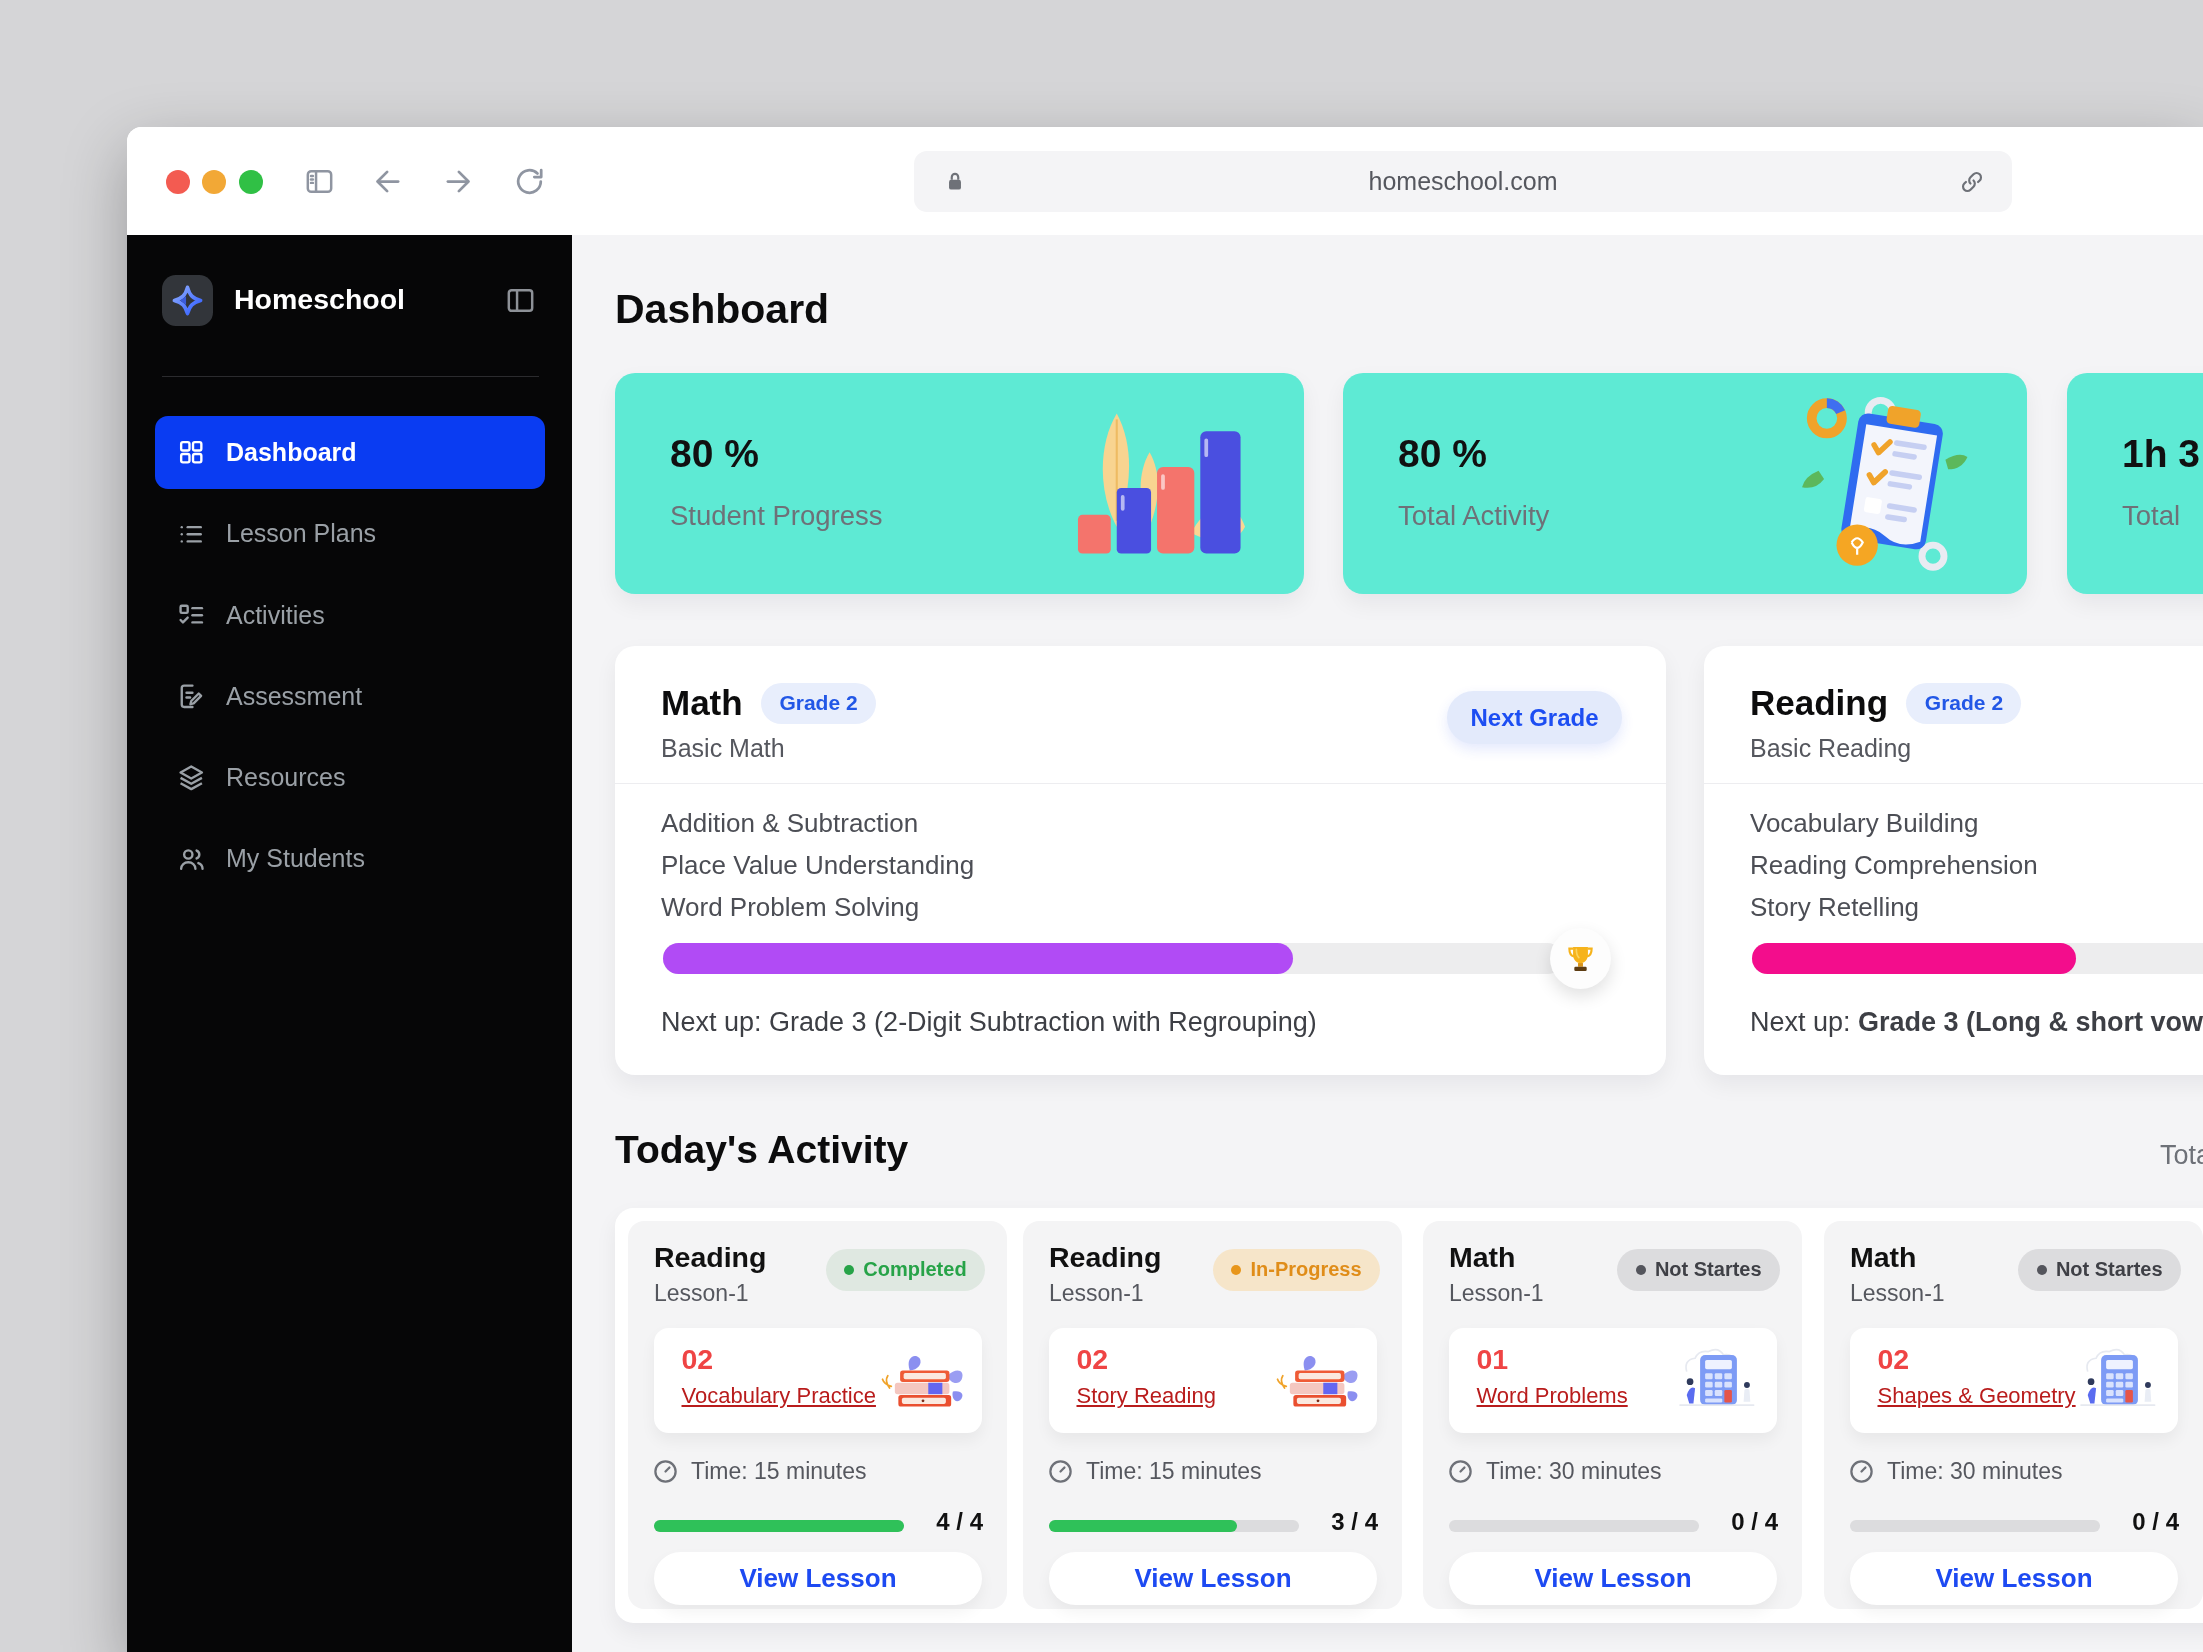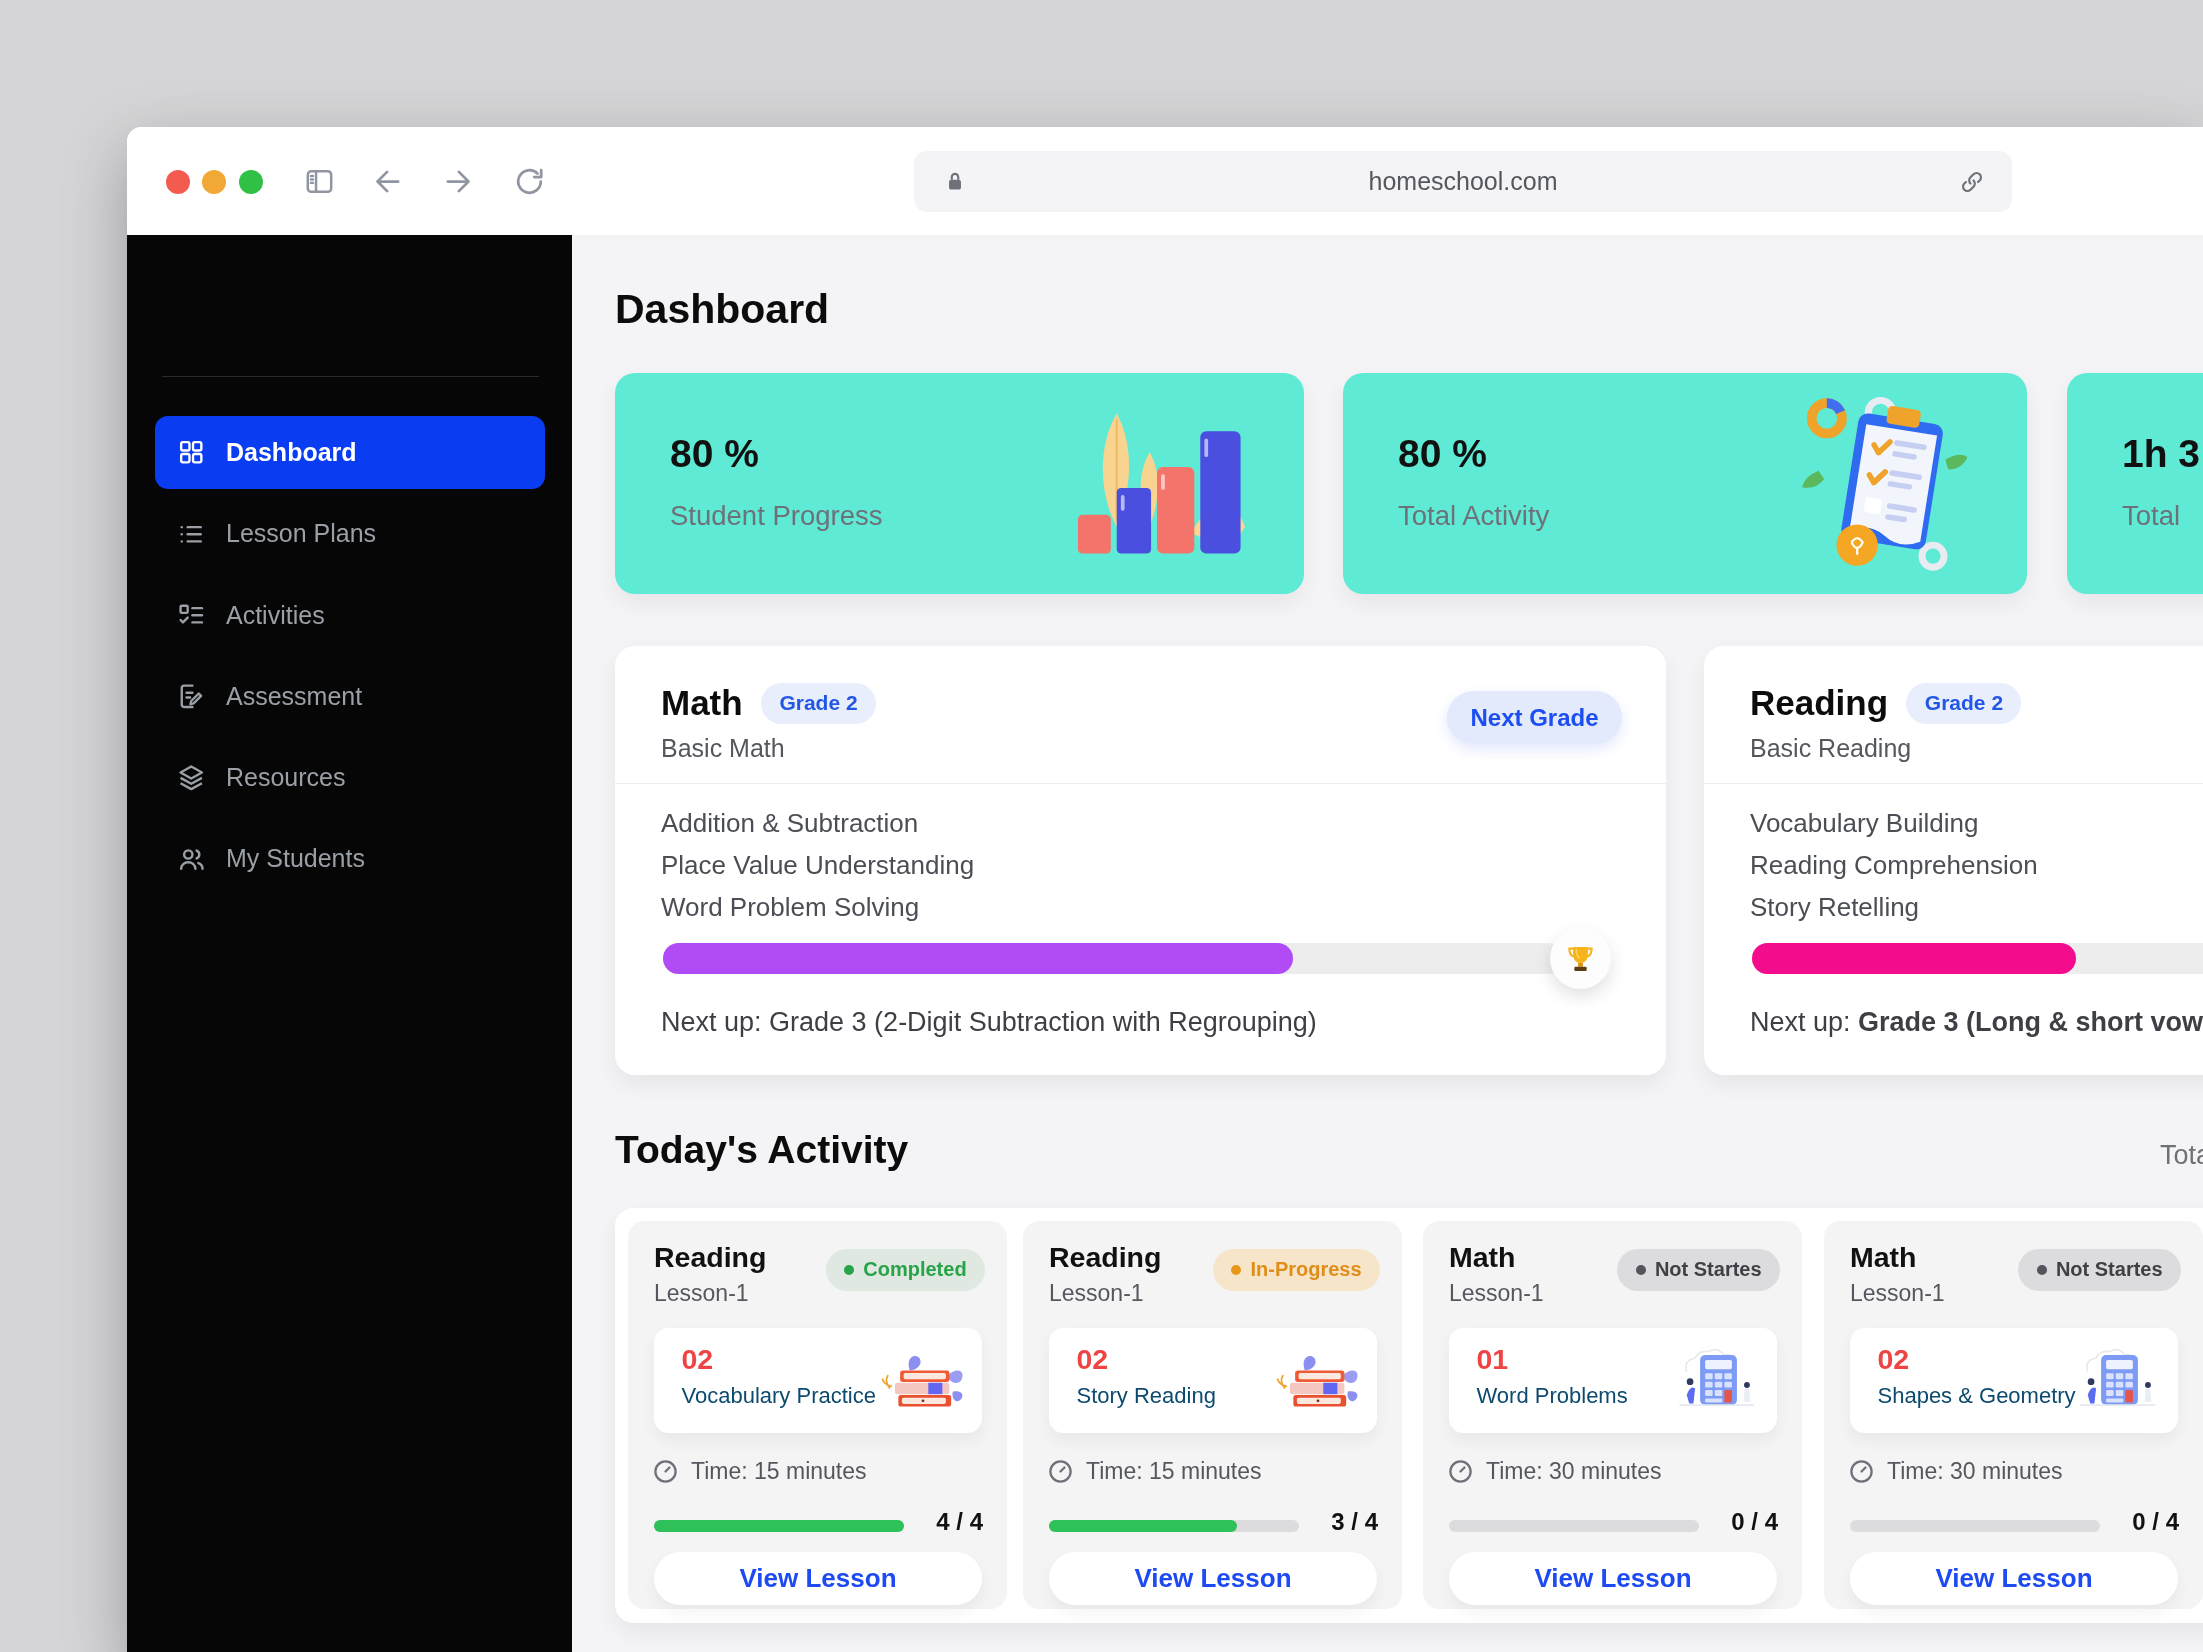--- a/index.html
+++ b/index.html
@@ -90,21 +90,21 @@
   .act-lesson { position:absolute; left:26px; top:59px; font-size:23px; color:#55575e; }
   .status-pill { position:absolute; right:22px; top:27.5px; height:42px; border-radius:21px;
                  display:flex; align-items:center; padding:0 18.4px; font-size:20px; font-weight:bold; }
   .status-dot { width:10px; height:10px; border-radius:50%; margin-right:9.2px; }
   .status-pill.completed { background:#dfe8e1; color:#27a348; } .status-pill.completed .status-dot{ background:#27a348; }
   .status-pill.in-progress { background:#f6e5c9; color:#e08d19; } .status-pill.in-progress .status-dot{ background:#e8961b; }
   .status-pill.not-started { background:#dcdcde; color:#3f4046; } .status-pill.not-started .status-dot{ background:#54555c; }
   .act-inner { position:absolute; left:26px; top:107px; width:328px; height:105px; background:#fff;
                border-radius:14.7px; box-shadow:0 7.3px 14.7px rgba(0,0,0,.05); }
   .act-num { position:absolute; left:27.5px; top:14.7px; font-size:28.5px; font-weight:bold; color:#ef4444; }
-  .act-topic { position:absolute; left:27.5px; top:55px; font-size:22px; color:#0c4a6e; white-space:nowrap; }
+  .act-topic { position:absolute; left:27.5px; top:55px; font-size:22px; color:#b91c1c; white-space:nowrap;text-decoration:underline; }
   .act-illus { position:absolute; right:14.7px; top:16.5px; }
   .time-row { position:absolute; left:24px; top:237px; display:flex; align-items:center; color:#55575e; }
   .time-row svg { width:27px; height:27px; color:#6e7178; }
   .time-text { margin-left:12px; font-size:23px; }
   .act-track { position:absolute; left:26px; top:299px; width:250px; height:12px; border-radius:6.4px; background:#dcdcde; }
   .act-fill { position:absolute; left:0; top:0; height:12px; border-radius:6.4px; background:#2fc159; }
   .act-frac { position:absolute; right:24px; top:287px; font-size:24px; font-weight:bold; color:#111; }
   .view-btn { position:absolute; left:26px; top:331px; width:328px; height:53px; background:#fff;
               border:none; border-radius:27px; color:#1d4af2; font-size:26px; font-weight:bold;
               box-shadow:0 7.3px 14.7px rgba(0,0,0,.05); cursor:pointer;
@@ -168,20 +168,35 @@
       <span class="url-ic" style="margin-right:27.5px">
         <svg viewBox="0 0 24 24" fill="none" stroke="currentColor" stroke-width="2" stroke-linecap="round" stroke-linejoin="round">
           <path d="M10.6 13.4a4 4 0 0 1 0-5.7l2.8-2.8a4 4 0 0 1 5.7 5.7l-1.5 1.5"></path>
           <path d="M13.4 10.6a4 4 0 0 1 0 5.7l-2.8 2.8a4 4 0 0 1-5.7-5.7l1.5-1.5"></path>
           </svg>
       </span>
     </div>
   </div>
 
   <div class="sidebar">
+    <div class="logo-row">
+      <div class="logo-tile">
+        <svg viewBox="0 0 48 48">
+          <path d="M24 6 C27 17 31 21 42 24 C31 27 27 31 24 42 C21 31 17 27 6 24 C17 21 21 17 24 6 Z" fill="none" stroke="url(#lg-spark)" stroke-width="5" stroke-linejoin="round"></path>
+          <path d="M14 24 L22 18 L22 30 Z" fill="#3b5bdb"></path>
+        </svg>
+      </div>
+      <div class="app-name">Homeschool</div>
+      <div class="panel-ic">
+        <svg viewBox="0 0 24 24" fill="none" stroke="currentColor" stroke-width="1.8">
+          <rect x="3.5" y="4.5" width="17" height="15" rx="2"></rect>
+            <line x1="9.5" y1="4.5" x2="9.5" y2="19.5"></line>
+        </svg>
+      </div>
+    </div>
     <div class="side-div"></div>
 
     <div class="nav">
       <div class="nav-item active">
         <span class="nav-ic">
           <svg viewBox="0 0 24 24" fill="none" stroke="currentColor" stroke-width="2">
             <rect x="3.5" y="3.5" width="7" height="7" rx="1.5"></rect>
               <rect x="13.5" y="3.5" width="7" height="7" rx="1.5"></rect>
             <rect x="3.5" y="13.5" width="7" height="7" rx="1.5"></rect>
               <rect x="13.5" y="13.5" width="7" height="7" rx="1.5"></rect>

